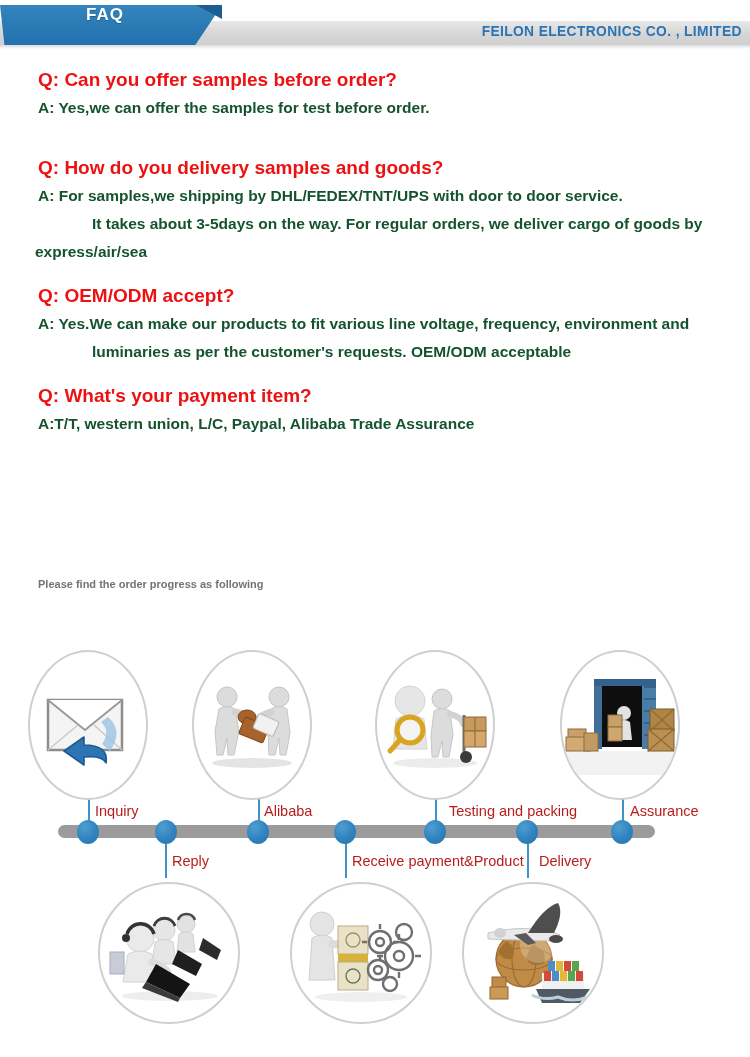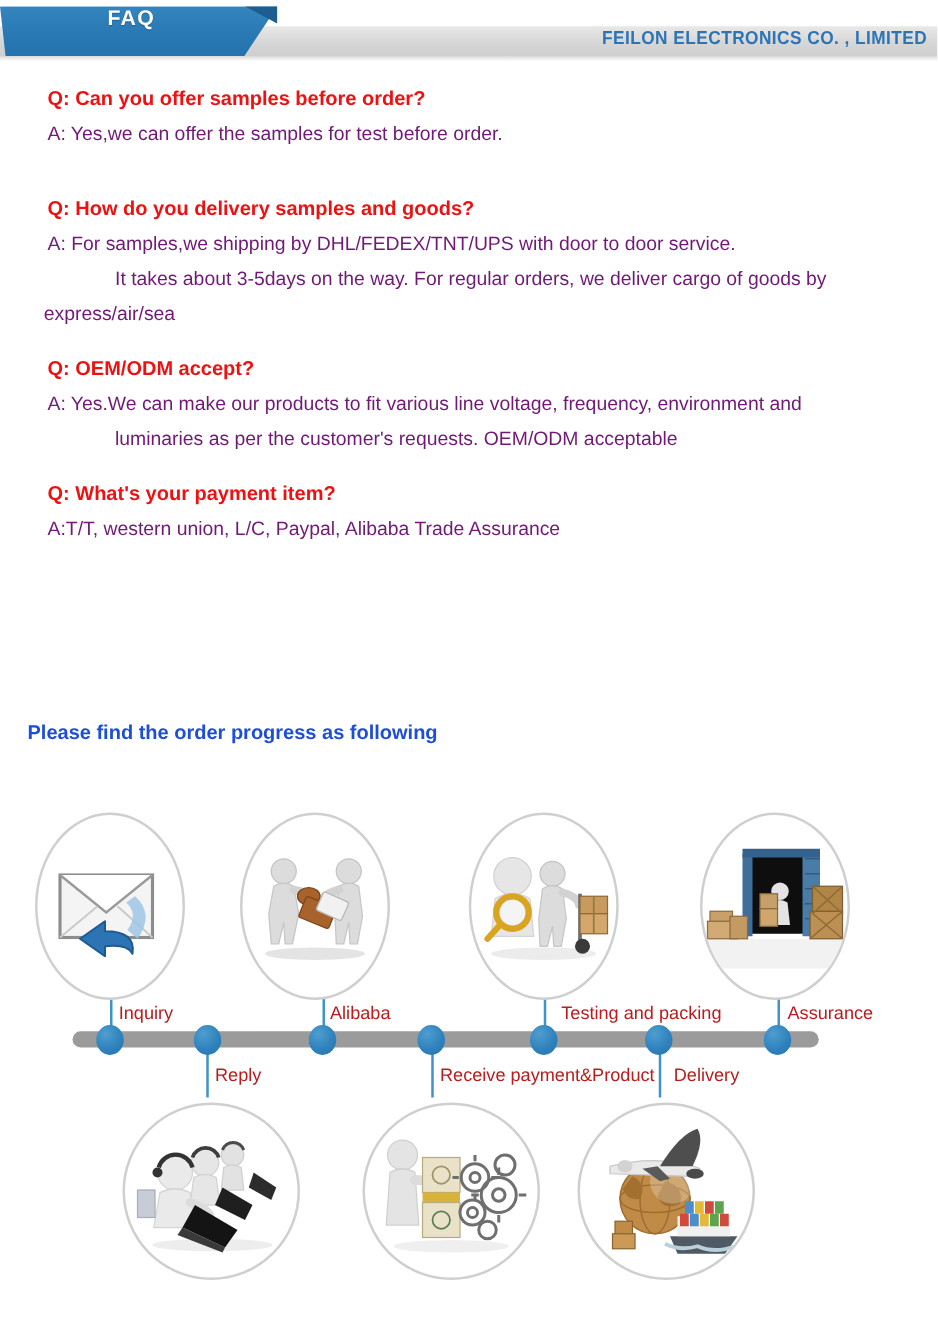--- a/index.html
+++ b/index.html
@@ -82,44 +82,45 @@
   
   .faq-body {
     position: absolute;
     left: 0;
     top: 50px;
     width: 750px;
   }
   .qa-block { margin: 0 0 0 0; }
   .q-line {
     color: #ee1111;
-    font-size: 16px;
+    font-size: 19px;
     font-weight: bold;
     padding: 0 0 0 38px;
     line-height: 28px;
     white-space: pre;
   }
   .a-line {
-    color: #701a75;
+    color: #14532d;
     font-size: 15.5px;
     padding: 0 0 0 38px;
     line-height: 28px;
     white-space: pre;
+    font-weight: bold;
   }
   .a-line.indent1 { padding-left: 92px; }
   .a-line.indent2 { padding-left: 35px; }
   .spacer-sm { height: 16px; }
 
   
   .progress-title {
     position: absolute;
-    left: 22px;
+    left: 38px;
     top: 578px;
-    color: #1d4ed8;
-    font-size: 16px;
+    color: #737373;
+    font-size: 11px;
     font-weight: bold;
     white-space: nowrap;
   }
   .timeline-bar {
     position: absolute;
     left: 58px;
     top: 825px;
     width: 597px;
     height: 13px;
     background: #9b9b9b;

